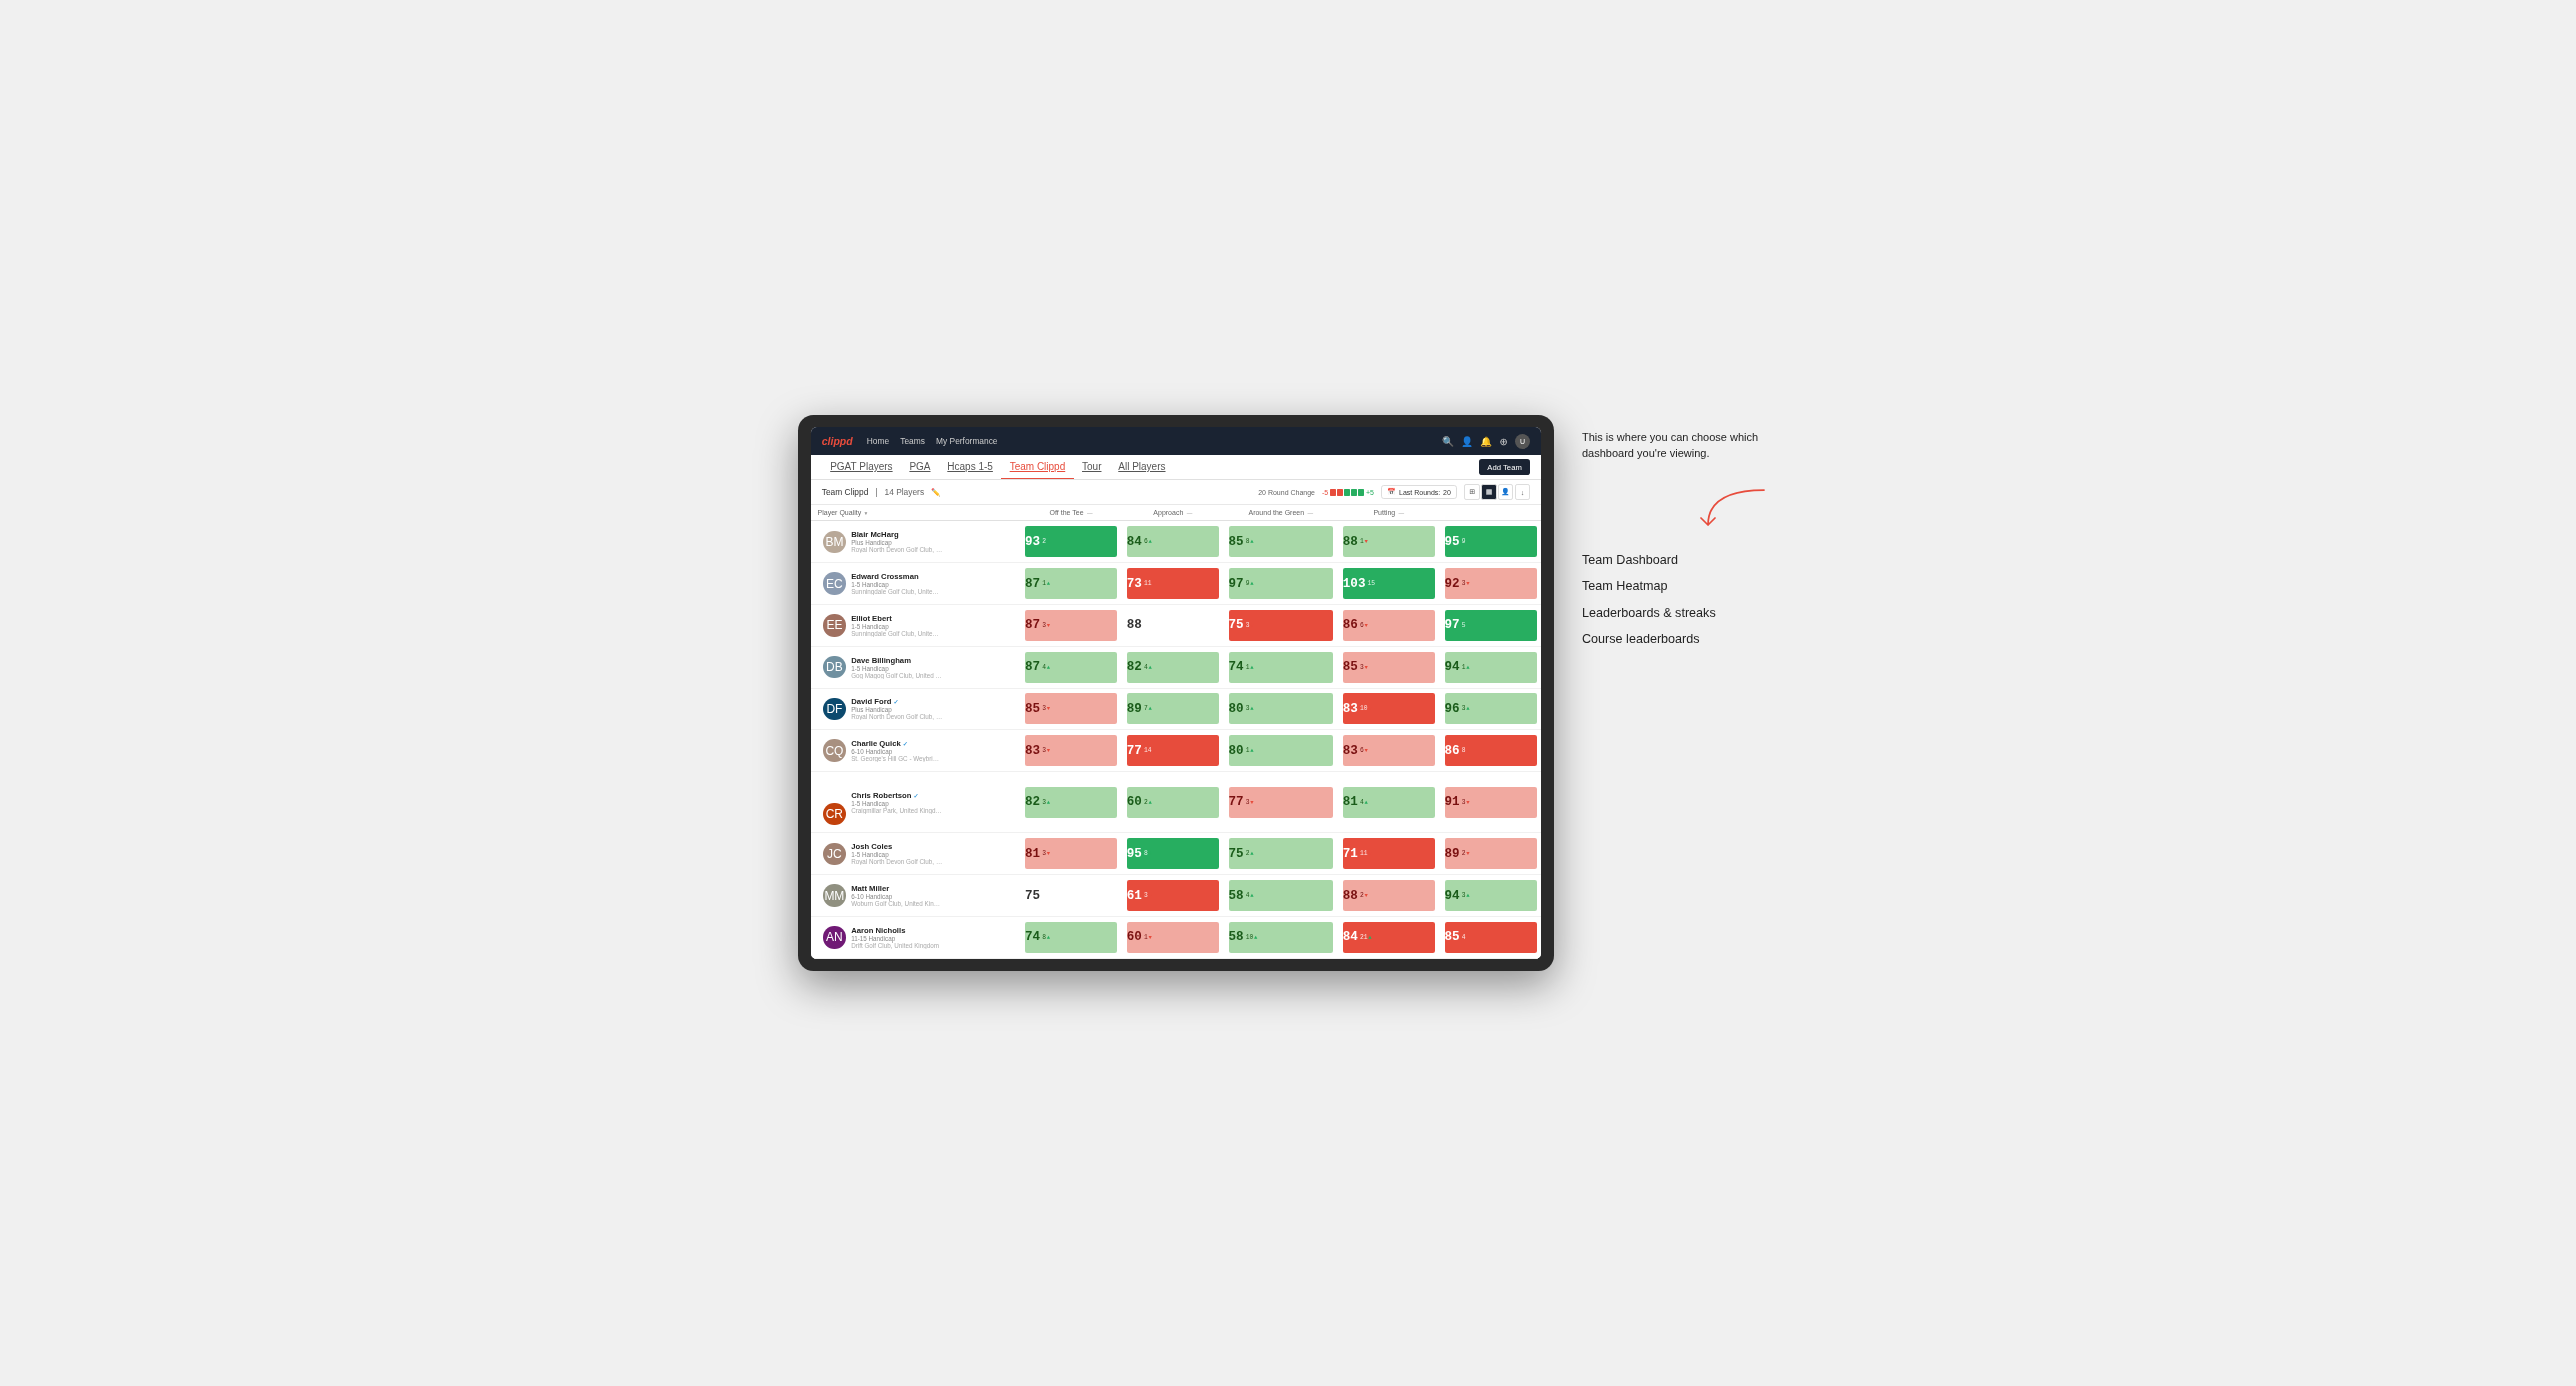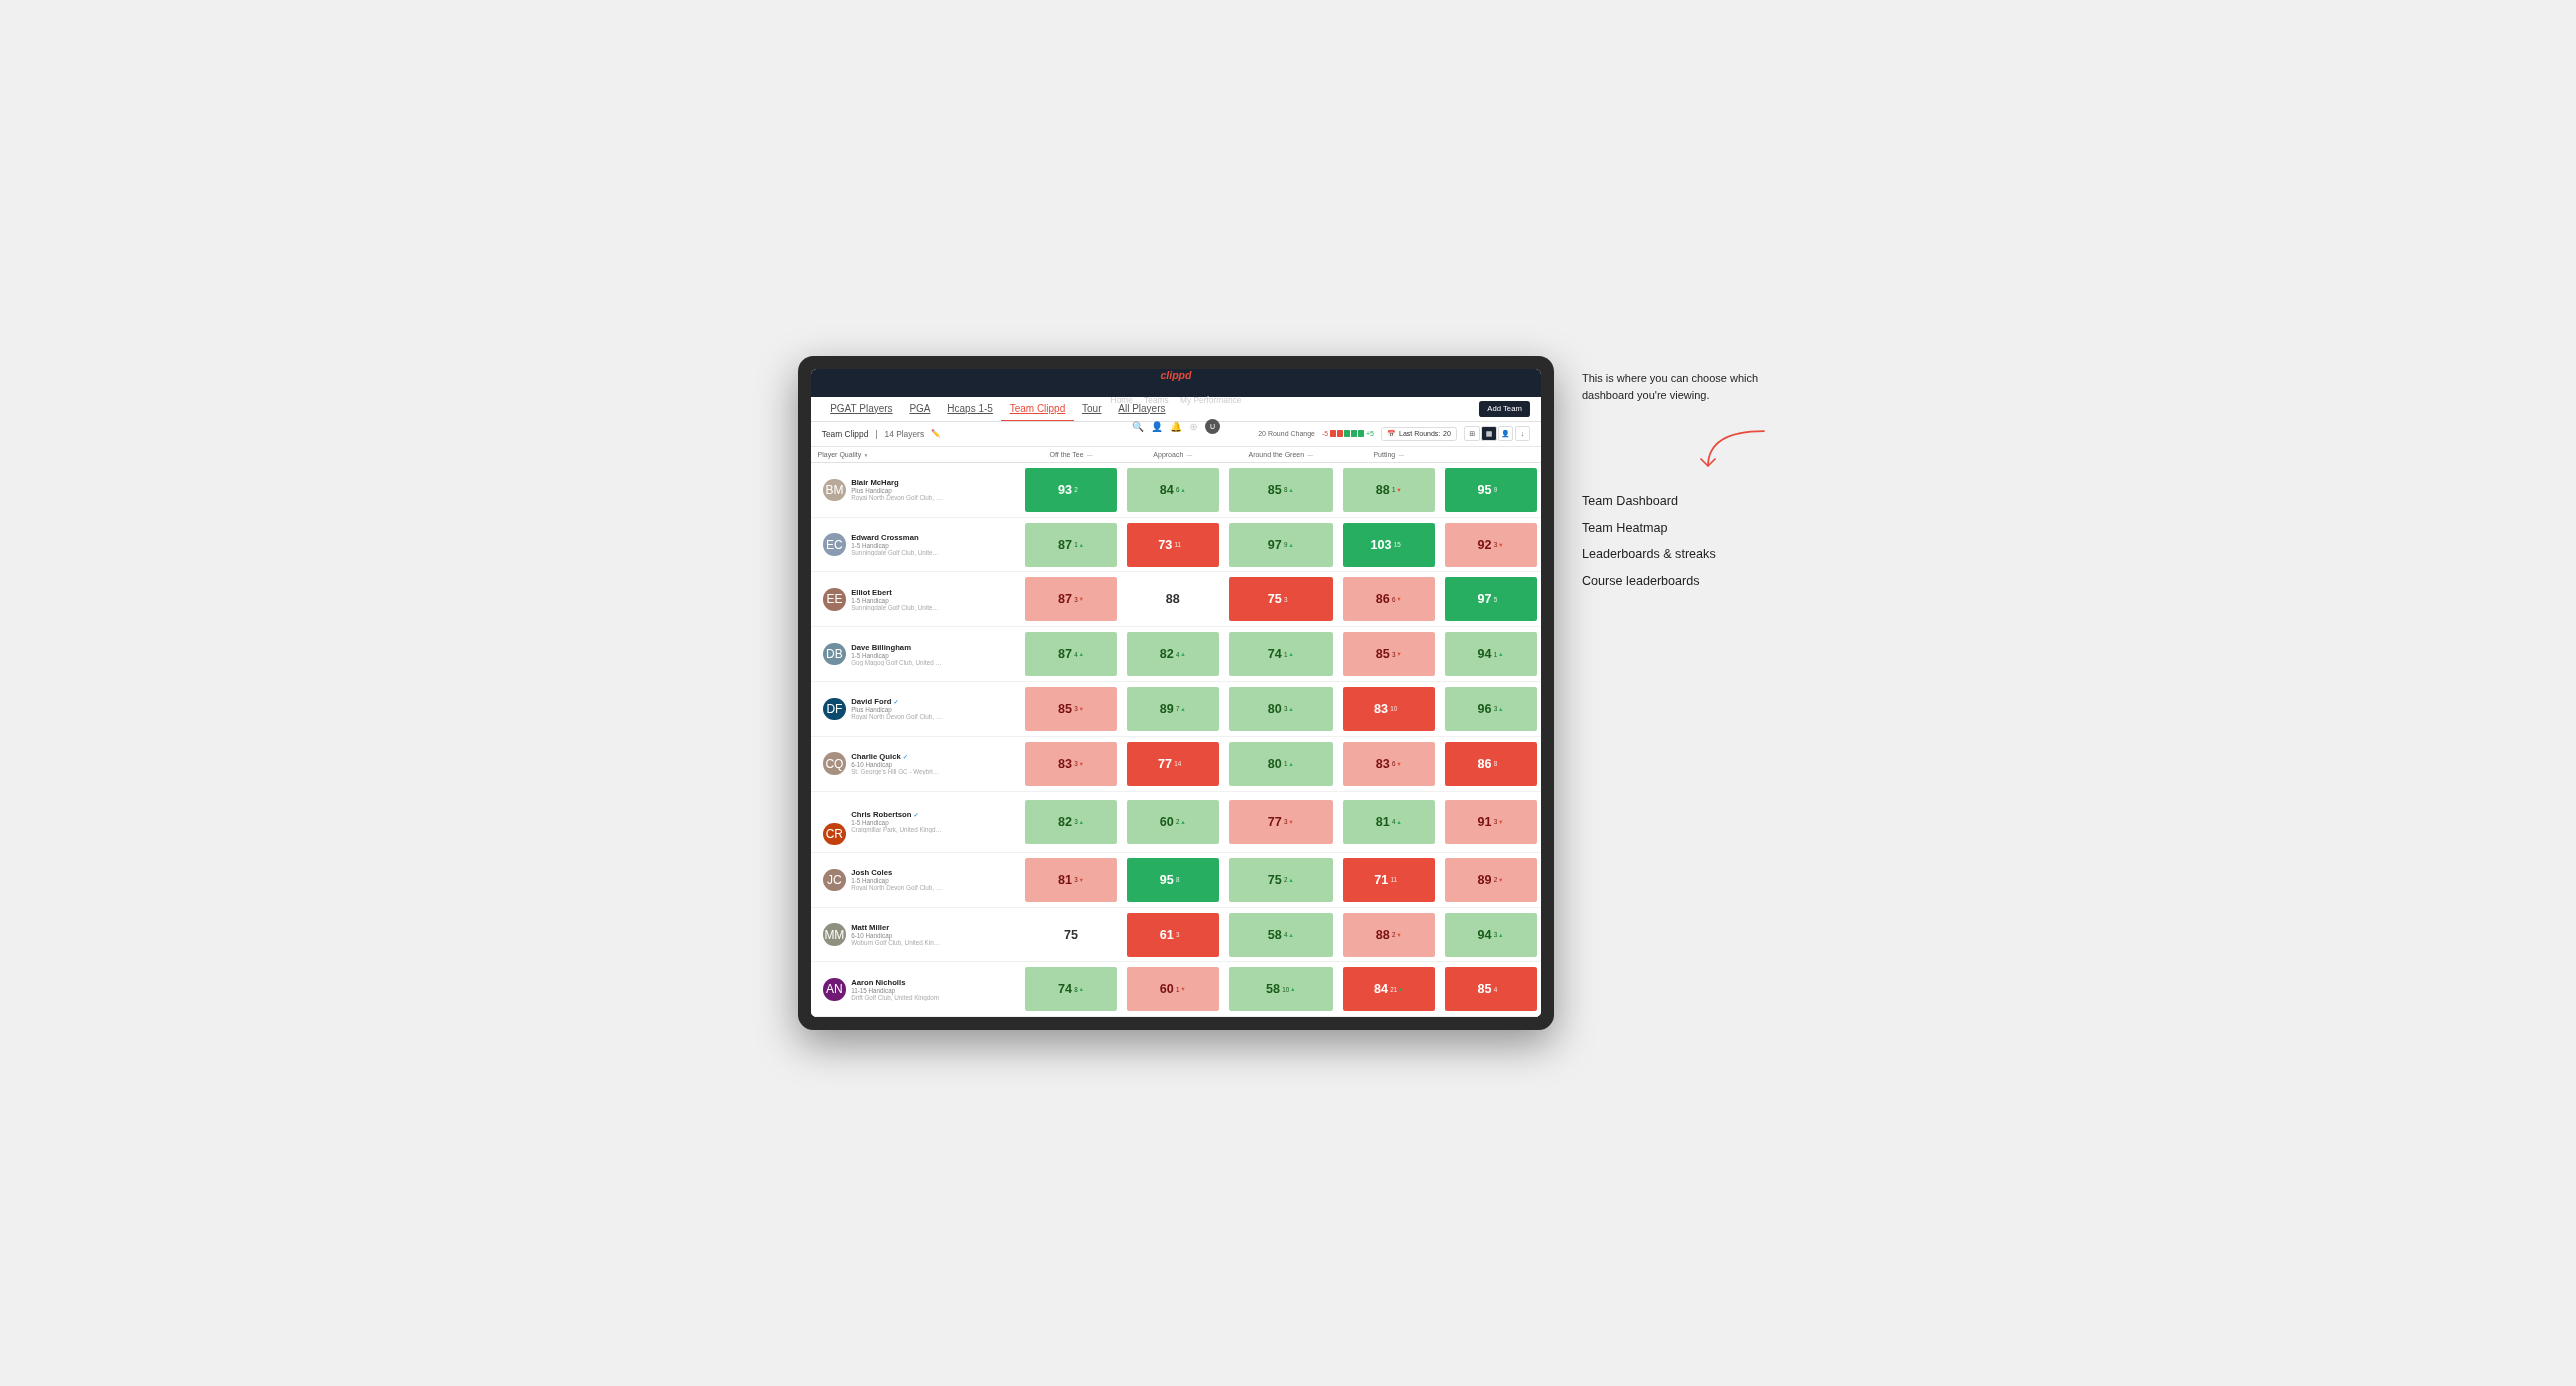--- a/index.html
+++ b/index.html
@@ -38,21 +38,20 @@
     }
 
     
     .nav-bar {
       background: #1a2332;
       display: flex;
       align-items: center;
       padding: 0 11.2px;
       height: 28px;
       gap: 14px;
-      flex-direction: column;
     }
 
     .nav-logo {
       color: #e74c3c;
       font-weight: 700;
       font-size: 10.5px;
       font-style: italic;
     }
 
     .nav-links {
@@ -333,26 +332,26 @@
       color: #aaa;
       white-space: nowrap;
       overflow: hidden;
       text-overflow: ellipsis;
       max-width: 91px;
     }
 
     
     .score-cell {
       border-radius: 2.1px;
-      height: 44px;
-      display: flex;
-      align-items: center;
-      justify-content: center;
+      height: 31px;
+      display: flex;
+      align-items: center;
       gap: 2.1px;
       margin: 2.1px;
+      font-family: Liberation Mono, monospace;
     }
 
     .score-main {
       font-size: 12.6px;
       font-weight: 700;
       color: #333;
     }
 
     .score-change {
       font-size: 6.3px;

